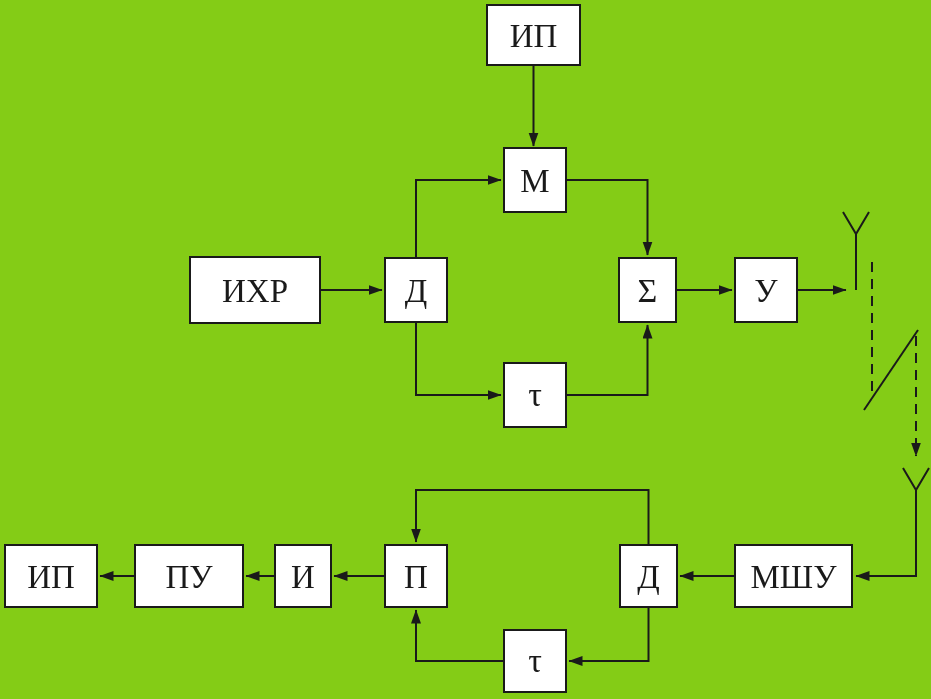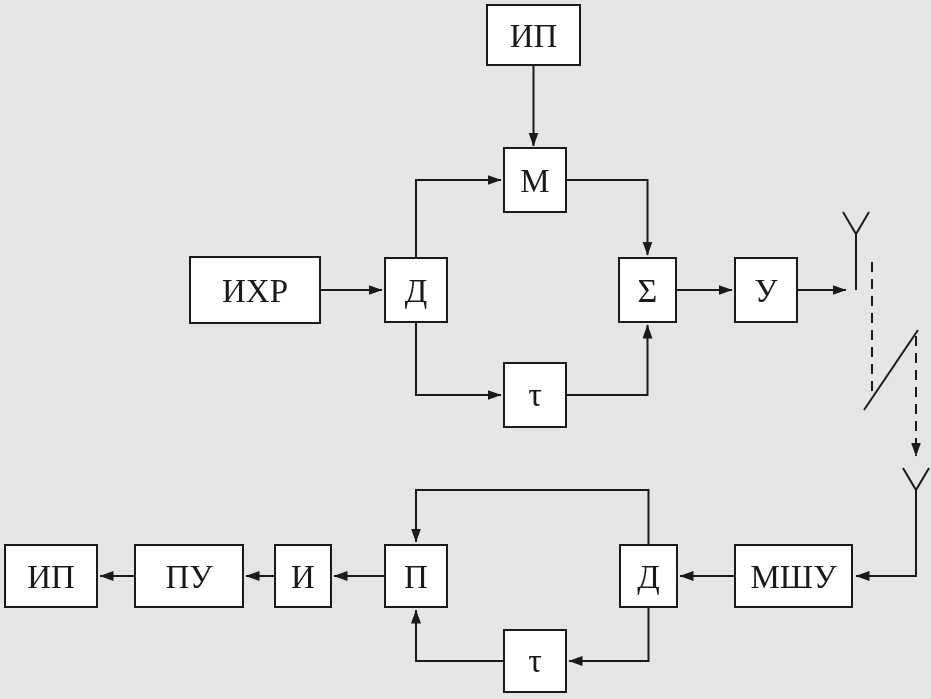--- a/index.html
+++ b/index.html
@@ -1,20 +1,20 @@
 <!DOCTYPE html>
 <html style="--line: #1a1a1a;"><head>
 <meta charset="utf-8">
 <style>
   :root { --line: #1a1a1a; }
   html, body { margin: 0; padding: 0; background: #ffffff; }
   .page {
     width: 931px;
     height: 699px;
-    background: #e5e5e5;
+    background: #84cc16;
     position: relative;
     overflow: hidden;
   }
   .wire {
     fill: none;
     stroke: var(--line, #1a1a1a);
     stroke-width: 2;
     stroke-linejoin: miter;
   }
   .dashed { stroke-dasharray: 10 7; }

